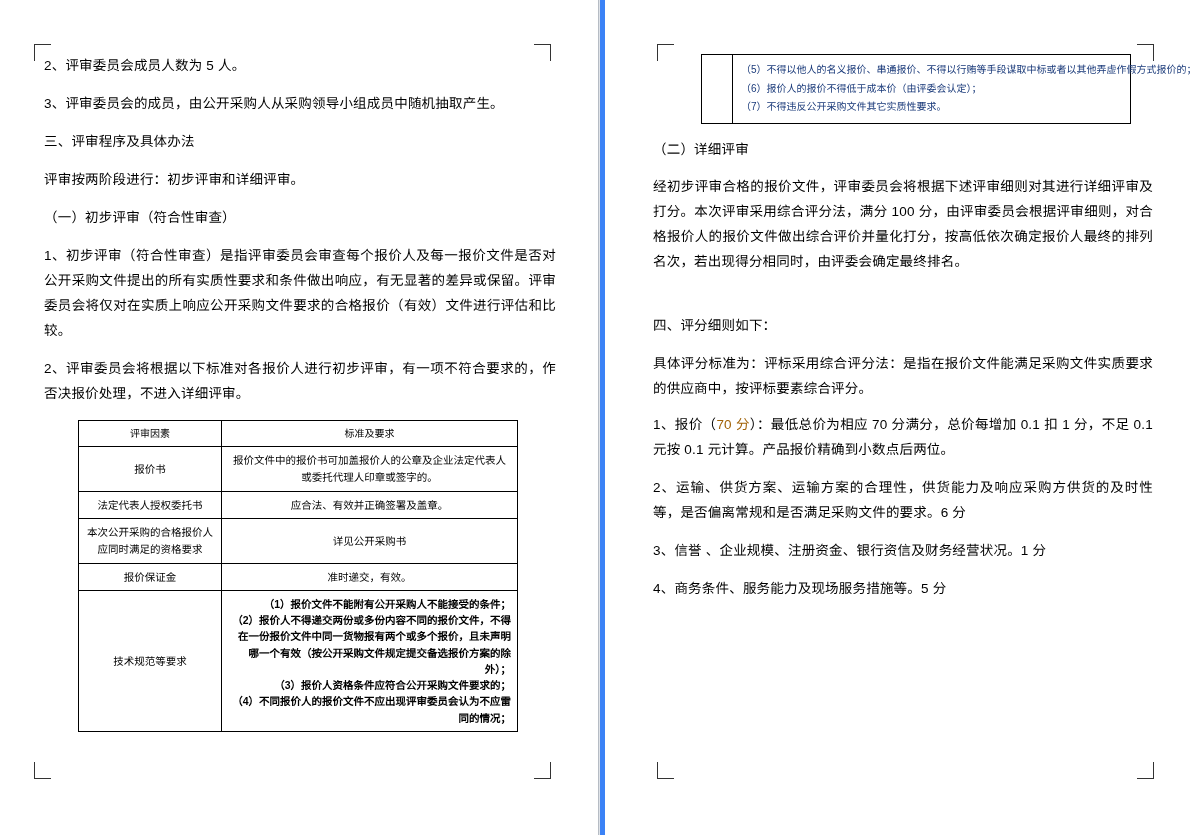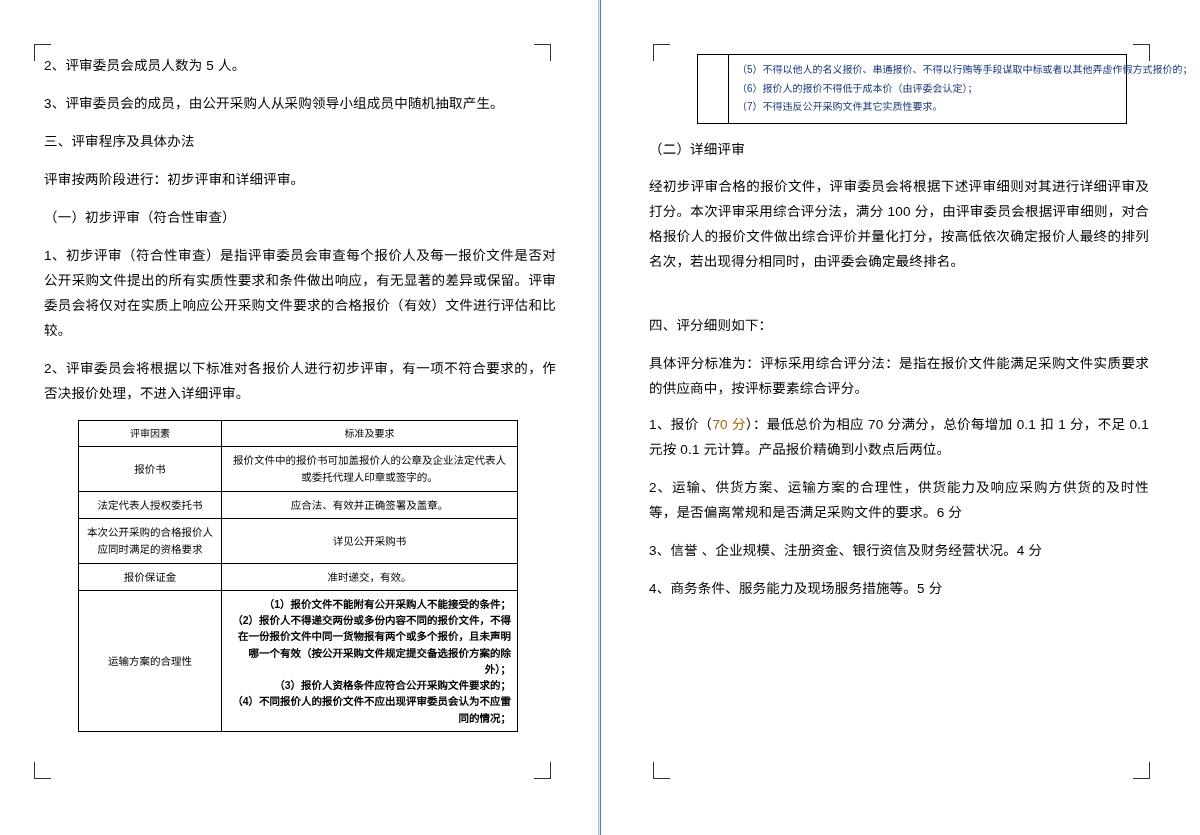--- a/index.html
+++ b/index.html
@@ -21,21 +21,21 @@
     display: flex;
   }
   .page {
     position: relative;
     width: 600px;
     height: 835px;
     background: #ffffff;
     box-sizing: border-box;
   }
   .page-left { border-right: 1px solid #9aa0a6; }
-  .page-right { border-left: 1px solid #3b82f6; }
+  .page-right { border-left: 5px solid #3b82f6; }
   .gutter {
     position: absolute;
     left: 598px;
     top: 0;
     width: 4px;
     height: 835px;
     background: #dfe3e8;
     border-left: 1px solid #b6bcc4;
     border-right: 1px solid #b6bcc4;
   }
@@ -147,21 +147,21 @@
         </tr>
         <tr>
           <td class="col1 c cell-multiline">本次公开采购的合格报价人应同时满足的资格要求</td>
           <td class="c">详见公开采购书</td>
         </tr>
         <tr>
           <td class="col1 c">报价保证金</td>
           <td class="c">准时递交，有效。</td>
         </tr>
         <tr>
-          <td class="col1 c">运输方案的合理性</td>
+          <td class="col1 c">技术规范等要求</td>
           <td class="nowrap-list">
             <div>（1）报价文件不能附有公开采购人不能接受的条件；</div>
             <div>（2）报价人不得递交两份或多份内容不同的报价文件，不得在一份报价文件中同一货物报有两个或多个报价，且未声明哪一个有效（按公开采购文件规定提交备选报价方案的除外）；</div>
             <div>（3）报价人资格条件应符合公开采购文件要求的；</div>
             <div>（4）不同报价人的报价文件不应出现评审委员会认为不应雷同的情况；</div>
           </td>
         </tr>
       </tbody>
         </table>
     </div>
@@ -196,18 +196,18 @@
       <p class="para">经初步评审合格的报价文件，评审委员会将根据下述评审细则对其进行详细评审及打分。本次评审采用综合评分法，满分 100 分，由评审委员会根据评审细则，对合格报价人的报价文件做出综合评价并量化打分，按高低依次确定报价人最终的排列名次，若出现得分相同时，由评委会确定最终排名。</p>
 
       <div class="spacer-lg"></div>
 
       <p class="para">四、评分细则如下：</p>
       <p class="para tight">具体评分标准为：评标采用综合评分法：是指在报价文件能满足采购文件实质要求的供应商中，按评标要素综合评分。</p>
 
       <p class="para"><span>1、报价（</span><span class="red">70 分</span><span>）：最低总价为相应 70 分满分，总价每增加 0.1 扣 1 分，不足 0.1 元按 0.1 元计算。产品报价精确到小数点后两位。</span></p>
 
       <p class="para">2、运输、供货方案、运输方案的合理性，供货能力及响应采购方供货的及时性等，是否偏离常规和是否满足采购文件的要求。6 分</p>
-      <p class="para">3、信誉 、企业规模、注册资金、银行资信及财务经营状况。4 分</p>
+      <p class="para">3、信誉 、企业规模、注册资金、银行资信及财务经营状况。1 分</p>
       <p class="para">4、商务条件、服务能力及现场服务措施等。5 分</p>
     </div>
   </div>
 
 </div>
 
 </body></html>

